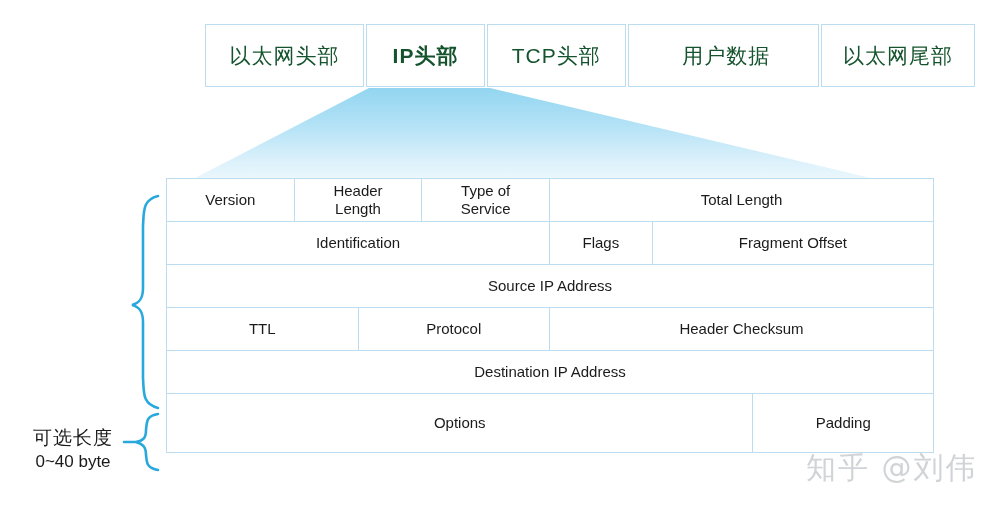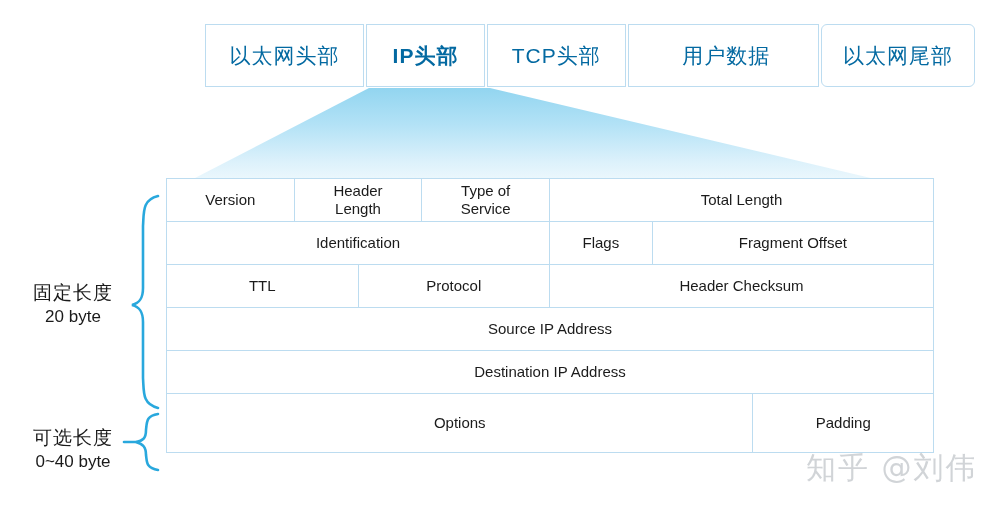--- a/index.html
+++ b/index.html
@@ -36,34 +36,34 @@
   }
   .frame-cell {
     box-sizing: border-box;
     border: 1px solid #bcdcf0;
     background: #ffffff;
     display: flex;
     align-items: center;
     justify-content: center;
     font-size: 21px;
     letter-spacing: 1px;
-    color: #0369a1;
+    color: #14532d;
     margin-right: 2px;
   }
   .frame-cell:last-child { margin-right: 0; }
   .frame-cell.highlight {
     font-weight: bold;
   }
 
   
   .fc0 { width: 163px; }
   .fc1 { width: 122px; }
   .fc2 { width: 142px; }
   .fc3 { width: 196px; padding-left: 6px; }
-  .fc4 { width: 158px; border-radius: 6px; }
+  .fc4 { width: 158px; }
 
   
   #funnel {
     position: absolute;
     left: 0; top: 0;
     width: 995px;
     height: 506px;
     pointer-events: none;
   }
 
@@ -177,27 +177,27 @@
       <div class="ip-cell" style="width:384px">Total Length</div>
     </div>
 
     <div class="ip-row">
       <div class="ip-cell" style="width:384px">Identification</div>
       <div class="ip-cell" style="width:103px">Flags</div>
       <div class="ip-cell" style="width:281px">Fragment Offset</div>
     </div>
 
     <div class="ip-row">
+      <div class="ip-cell" style="width:768px">Source IP Address</div>
+    </div>
+
+    <div class="ip-row">
       <div class="ip-cell" style="width:192px">TTL</div>
       <div class="ip-cell" style="width:192px">Protocol</div>
       <div class="ip-cell" style="width:384px">Header Checksum</div>
-    </div>
-
-    <div class="ip-row">
-      <div class="ip-cell" style="width:768px">Source IP Address</div>
     </div>
 
     <div class="ip-row">
       <div class="ip-cell" style="width:768px">Destination IP Address</div>
     </div>
 
     <div class="ip-row tall">
       <div class="ip-cell" style="width:588px">Options</div>
       <div class="ip-cell" style="width:180px">Padding</div>
     </div>
@@ -216,24 +216,20 @@
 
     <path d="M 158,414
              C 146,416 147,422 146,430
              C 146,438 143,441 136,442
              C 143,444 146,447 146,455
              C 147,462 146,468 158,470" fill="none" stroke="#29a8dd" stroke-width="2.6" stroke-linecap="round"></path>
 
     <path d="M 124,442 L 136,442" fill="none" stroke="#29a8dd" stroke-width="2.6" stroke-linecap="round"></path>
   </svg>
 
-  <div class="brace-label" id="label-fixed">
-    <span class="bl-title">固定长度</span>
-    <span class="bl-sub">20 byte</span>
-  </div>
 
   <div class="brace-label" id="label-optional">
     <span class="bl-title">可选长度</span>
     <span class="bl-sub">0~40 byte</span>
   </div>
 
   <div id="watermark">知乎 @刘伟</div>
 
 </div>
 

